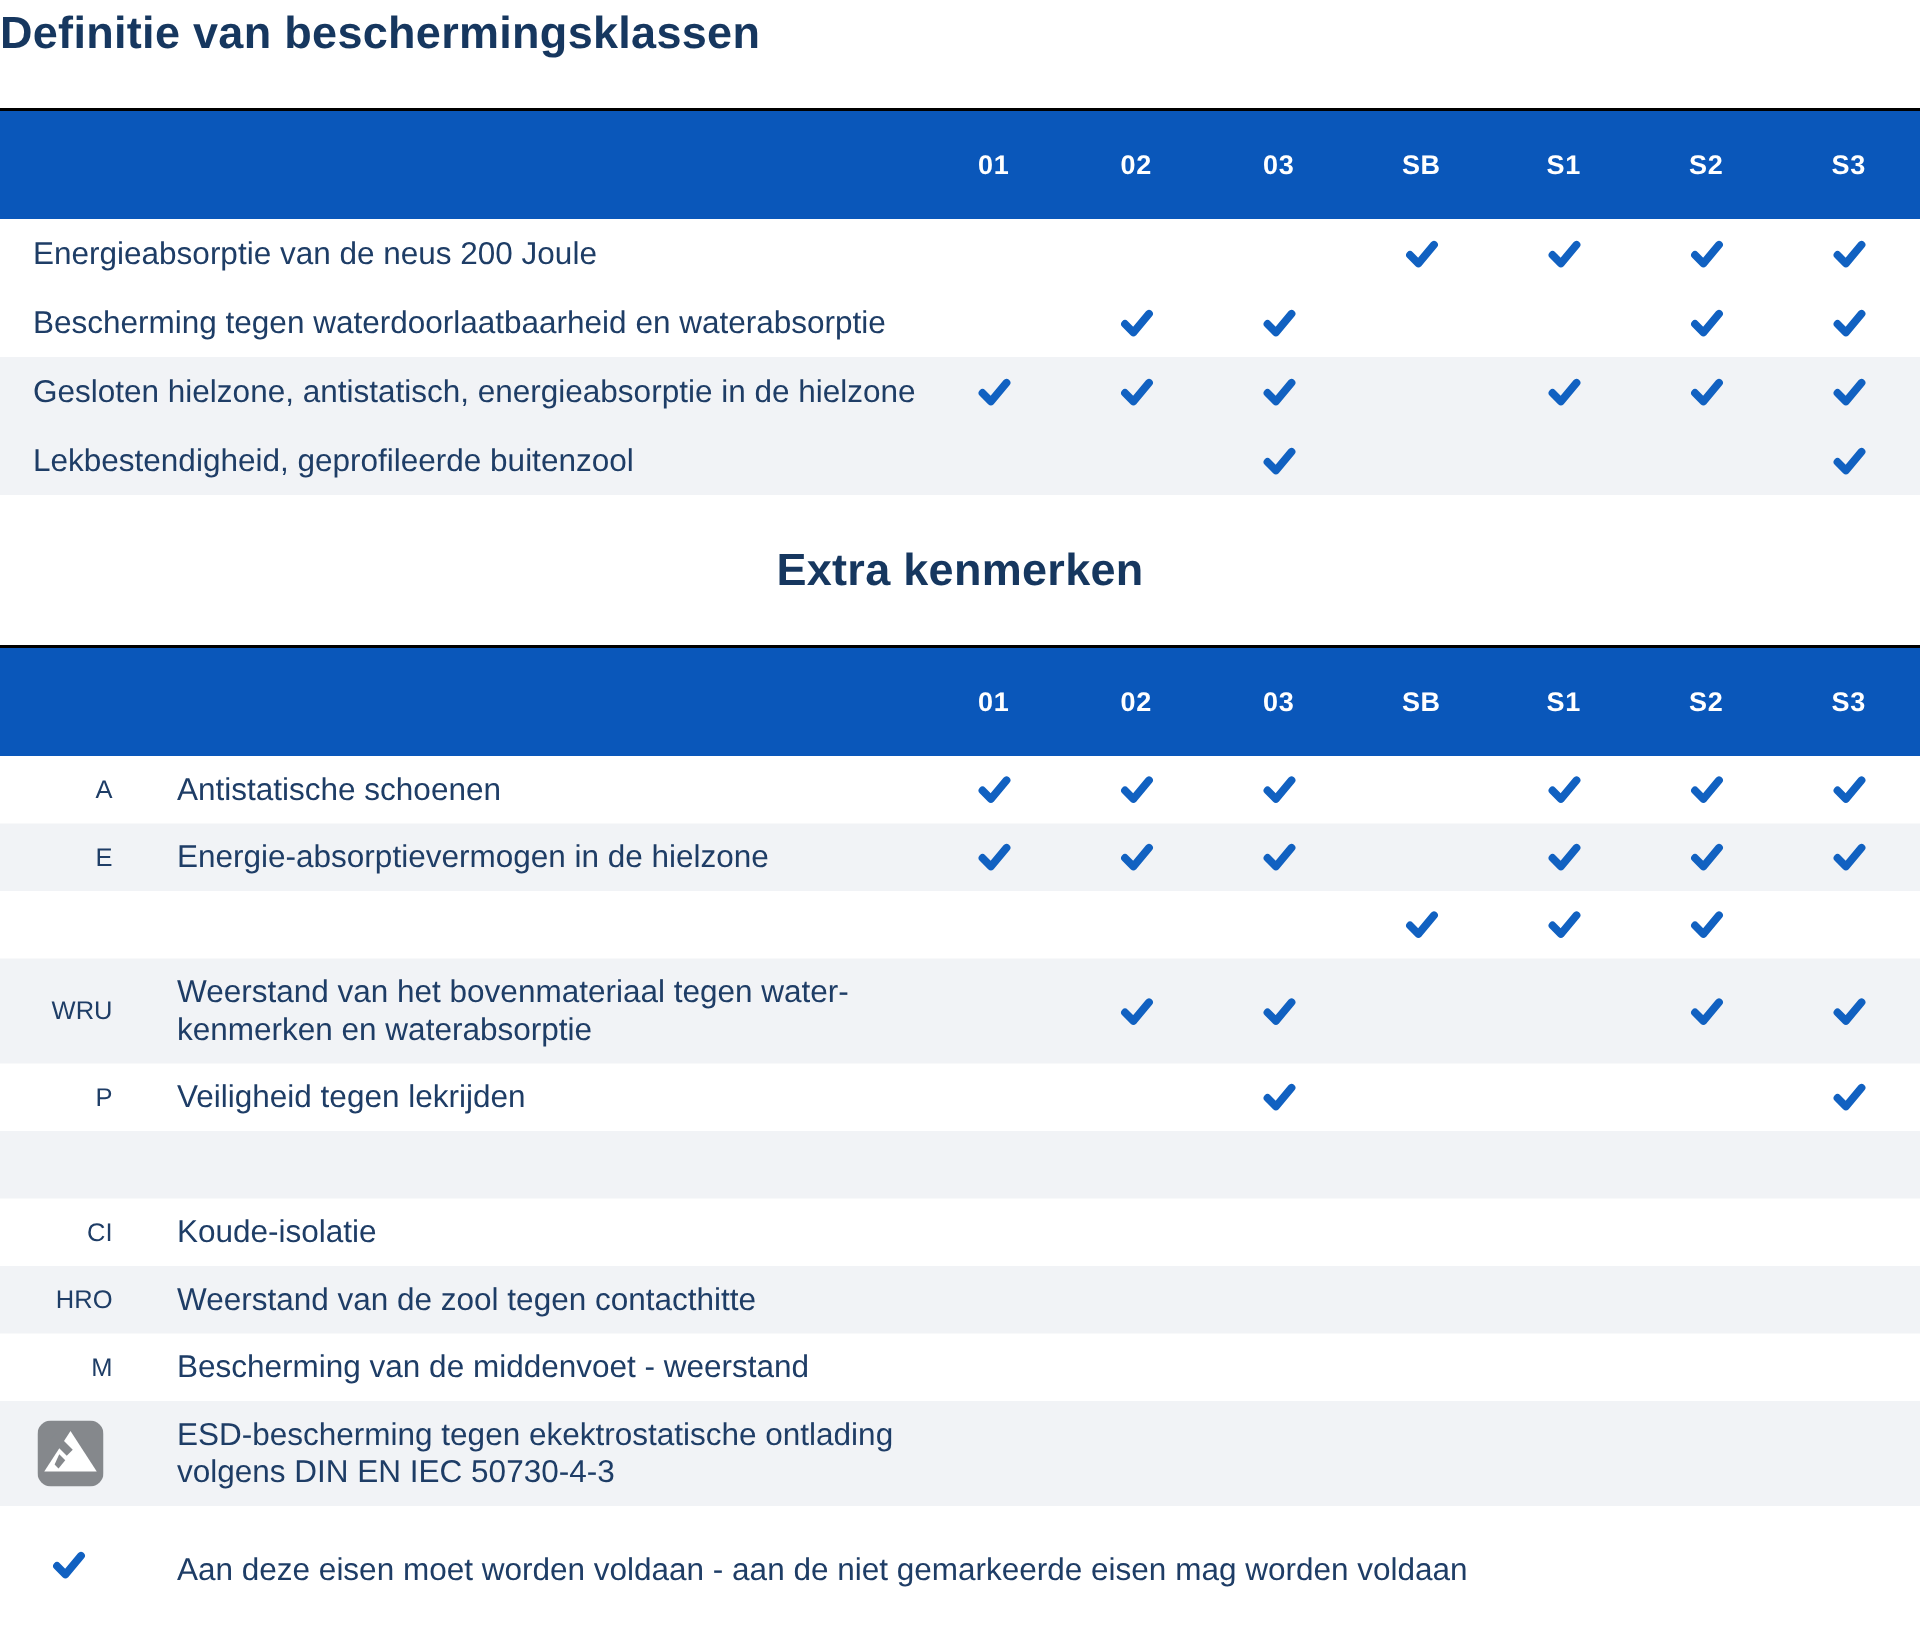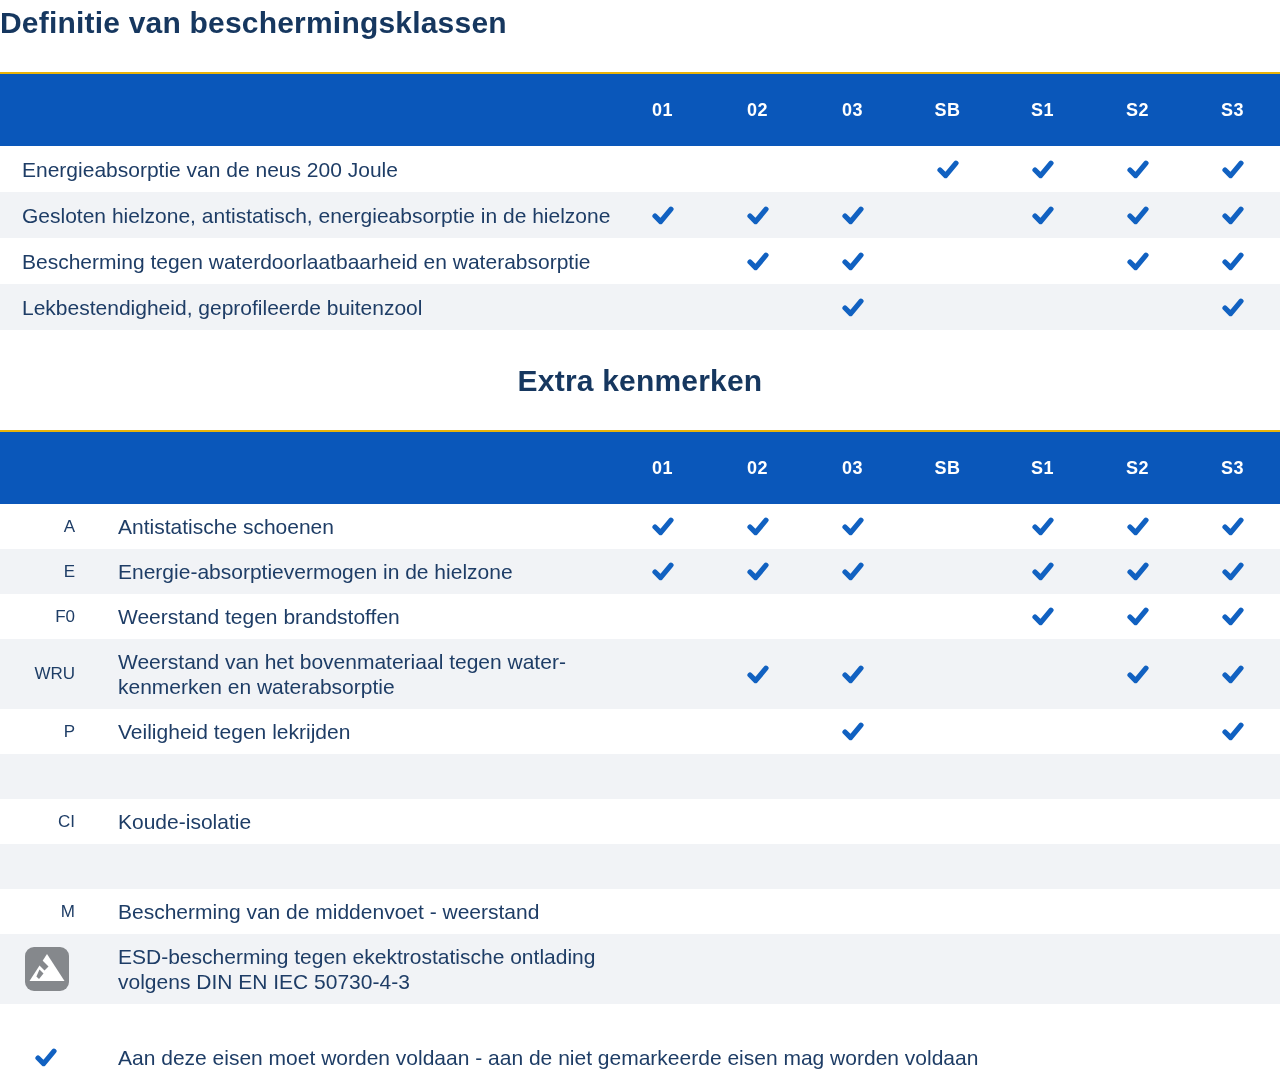--- a/index.html
+++ b/index.html
@@ -22,21 +22,21 @@
 
   .spec-table { width: 1280px; }
   .trow {
     display: grid;
     grid-template-columns: 1fr repeat(7, 95px);
     align-items: center;
   }
   .thead {
     background: var(--header-bg, #0A57BA);
     height: 72px;
-    border-top: 2px solid #eab308;
+    border-top: 2px solid #000000;
   }
   .col-h {
     color: var(--header-text, #FFFFFF);
     font-weight: 700;
     font-size: 18px;
     display: flex;
     align-items: center;
     justify-content: center;
     letter-spacing: 0.4px;
     height: 100%;
@@ -76,21 +76,21 @@
   .check-cell {
     display: flex;
     align-items: center;
     justify-content: center;
     height: 100%;
   }
   .check { display: flex; align-items: center; }
 
   .legend-row {
     display: flex;
-    align-items: center;
+    align-items: flex-start;
     margin-top: 30px;
     min-height: 46px;
   }
   .legend-check {
     flex: 0 0 75px;
     width: 75px;
     display: flex;
     justify-content: flex-end;
     padding-right: 18px;
     box-sizing: border-box;
@@ -141,20 +141,56 @@
           </span>
         </div>
         <div class="cell check-cell">
           <span class="check">
             <svg width="22" height="19" viewBox="0 0 22 19" aria-hidden="true">
               <path d="M3 10 L8.6 15.6 L19 3.2" fill="none" stroke="#1161C1" stroke-width="5.2" stroke-linecap="round" stroke-linejoin="round"></path>
             </svg>
           </span>
         </div>
       </div>
+      <div class="trow row">
+        <div class="cell label-cell">
+          <span class="desc desc-flush">Bescherming tegen waterdoorlaatbaarheid en waterabsorptie</span>
+        </div>
+        <div class="cell check-cell"></div>
+        <div class="cell check-cell">
+          <span class="check">
+            <svg width="22" height="19" viewBox="0 0 22 19" aria-hidden="true">
+              <path d="M3 10 L8.6 15.6 L19 3.2" fill="none" stroke="#1161C1" stroke-width="5.2" stroke-linecap="round" stroke-linejoin="round"></path>
+            </svg>
+          </span>
+        </div>
+        <div class="cell check-cell">
+          <span class="check">
+            <svg width="22" height="19" viewBox="0 0 22 19" aria-hidden="true">
+              <path d="M3 10 L8.6 15.6 L19 3.2" fill="none" stroke="#1161C1" stroke-width="5.2" stroke-linecap="round" stroke-linejoin="round"></path>
+            </svg>
+          </span>
+        </div>
+        <div class="cell check-cell"></div>
+        <div class="cell check-cell"></div>
+        <div class="cell check-cell">
+          <span class="check">
+            <svg width="22" height="19" viewBox="0 0 22 19" aria-hidden="true">
+              <path d="M3 10 L8.6 15.6 L19 3.2" fill="none" stroke="#1161C1" stroke-width="5.2" stroke-linecap="round" stroke-linejoin="round"></path>
+            </svg>
+          </span>
+        </div>
+        <div class="cell check-cell">
+          <span class="check">
+            <svg width="22" height="19" viewBox="0 0 22 19" aria-hidden="true">
+              <path d="M3 10 L8.6 15.6 L19 3.2" fill="none" stroke="#1161C1" stroke-width="5.2" stroke-linecap="round" stroke-linejoin="round"></path>
+            </svg>
+          </span>
+        </div>
+      </div>
       <div class="trow row alt">
         <div class="cell label-cell">
           <span class="desc desc-flush">Gesloten hielzone, antistatisch, energieabsorptie in de hielzone</span>
         </div>
         <div class="cell check-cell">
           <span class="check">
             <svg width="22" height="19" viewBox="0 0 22 19" aria-hidden="true">
               <path d="M3 10 L8.6 15.6 L19 3.2" fill="none" stroke="#1161C1" stroke-width="5.2" stroke-linecap="round" stroke-linejoin="round"></path>
             </svg>
           </span>
@@ -174,56 +210,20 @@
           </span>
         </div>
         <div class="cell check-cell"></div>
         <div class="cell check-cell">
           <span class="check">
             <svg width="22" height="19" viewBox="0 0 22 19" aria-hidden="true">
               <path d="M3 10 L8.6 15.6 L19 3.2" fill="none" stroke="#1161C1" stroke-width="5.2" stroke-linecap="round" stroke-linejoin="round"></path>
             </svg>
           </span>
         </div>
-        <div class="cell check-cell">
-          <span class="check">
-            <svg width="22" height="19" viewBox="0 0 22 19" aria-hidden="true">
-              <path d="M3 10 L8.6 15.6 L19 3.2" fill="none" stroke="#1161C1" stroke-width="5.2" stroke-linecap="round" stroke-linejoin="round"></path>
-            </svg>
-          </span>
-        </div>
-        <div class="cell check-cell">
-          <span class="check">
-            <svg width="22" height="19" viewBox="0 0 22 19" aria-hidden="true">
-              <path d="M3 10 L8.6 15.6 L19 3.2" fill="none" stroke="#1161C1" stroke-width="5.2" stroke-linecap="round" stroke-linejoin="round"></path>
-            </svg>
-          </span>
-        </div>
-      </div>
-      <div class="trow row">
-        <div class="cell label-cell">
-          <span class="desc desc-flush">Bescherming tegen waterdoorlaatbaarheid en waterabsorptie</span>
-        </div>
-        <div class="cell check-cell"></div>
-        <div class="cell check-cell">
-          <span class="check">
-            <svg width="22" height="19" viewBox="0 0 22 19" aria-hidden="true">
-              <path d="M3 10 L8.6 15.6 L19 3.2" fill="none" stroke="#1161C1" stroke-width="5.2" stroke-linecap="round" stroke-linejoin="round"></path>
-            </svg>
-          </span>
-        </div>
-        <div class="cell check-cell">
-          <span class="check">
-            <svg width="22" height="19" viewBox="0 0 22 19" aria-hidden="true">
-              <path d="M3 10 L8.6 15.6 L19 3.2" fill="none" stroke="#1161C1" stroke-width="5.2" stroke-linecap="round" stroke-linejoin="round"></path>
-            </svg>
-          </span>
-        </div>
-        <div class="cell check-cell"></div>
-        <div class="cell check-cell"></div>
         <div class="cell check-cell">
           <span class="check">
             <svg width="22" height="19" viewBox="0 0 22 19" aria-hidden="true">
               <path d="M3 10 L8.6 15.6 L19 3.2" fill="none" stroke="#1161C1" stroke-width="5.2" stroke-linecap="round" stroke-linejoin="round"></path>
             </svg>
           </span>
         </div>
         <div class="cell check-cell">
           <span class="check">
             <svg width="22" height="19" viewBox="0 0 22 19" aria-hidden="true">
@@ -362,24 +362,20 @@
         </div>
         <div class="cell check-cell">
           <span class="check">
             <svg width="22" height="19" viewBox="0 0 22 19" aria-hidden="true">
               <path d="M3 10 L8.6 15.6 L19 3.2" fill="none" stroke="#1161C1" stroke-width="5.2" stroke-linecap="round" stroke-linejoin="round"></path>
             </svg>
           </span>
         </div>
       </div>
       <div class="trow row">
-        <div class="cell label-cell">
-          <span class="code-slot">F0</span>
-          <span class="desc">Weerstand tegen brandstoffen</span>
-        </div>
         <div class="cell check-cell"></div>
         <div class="cell check-cell"></div>
         <div class="cell check-cell"></div>
         <div class="cell check-cell"></div>
         <div class="cell check-cell">
           <span class="check">
             <svg width="22" height="19" viewBox="0 0 22 19" aria-hidden="true">
               <path d="M3 10 L8.6 15.6 L19 3.2" fill="none" stroke="#1161C1" stroke-width="5.2" stroke-linecap="round" stroke-linejoin="round"></path>
             </svg>
           </span>
@@ -478,20 +474,24 @@
         </div>
         <div class="cell check-cell"></div>
         <div class="cell check-cell"></div>
         <div class="cell check-cell"></div>
         <div class="cell check-cell"></div>
         <div class="cell check-cell"></div>
         <div class="cell check-cell"></div>
         <div class="cell check-cell"></div>
       </div>
       <div class="trow row alt">
+        <div class="cell label-cell">
+          <span class="code-slot">HRO</span>
+          <span class="desc">Weerstand van de zool tegen contacthitte</span>
+        </div>
         <div class="cell check-cell"></div>
         <div class="cell check-cell"></div>
         <div class="cell check-cell"></div>
         <div class="cell check-cell"></div>
         <div class="cell check-cell"></div>
         <div class="cell check-cell"></div>
         <div class="cell check-cell"></div>
       </div>
       <div class="trow row">
         <div class="cell label-cell">

